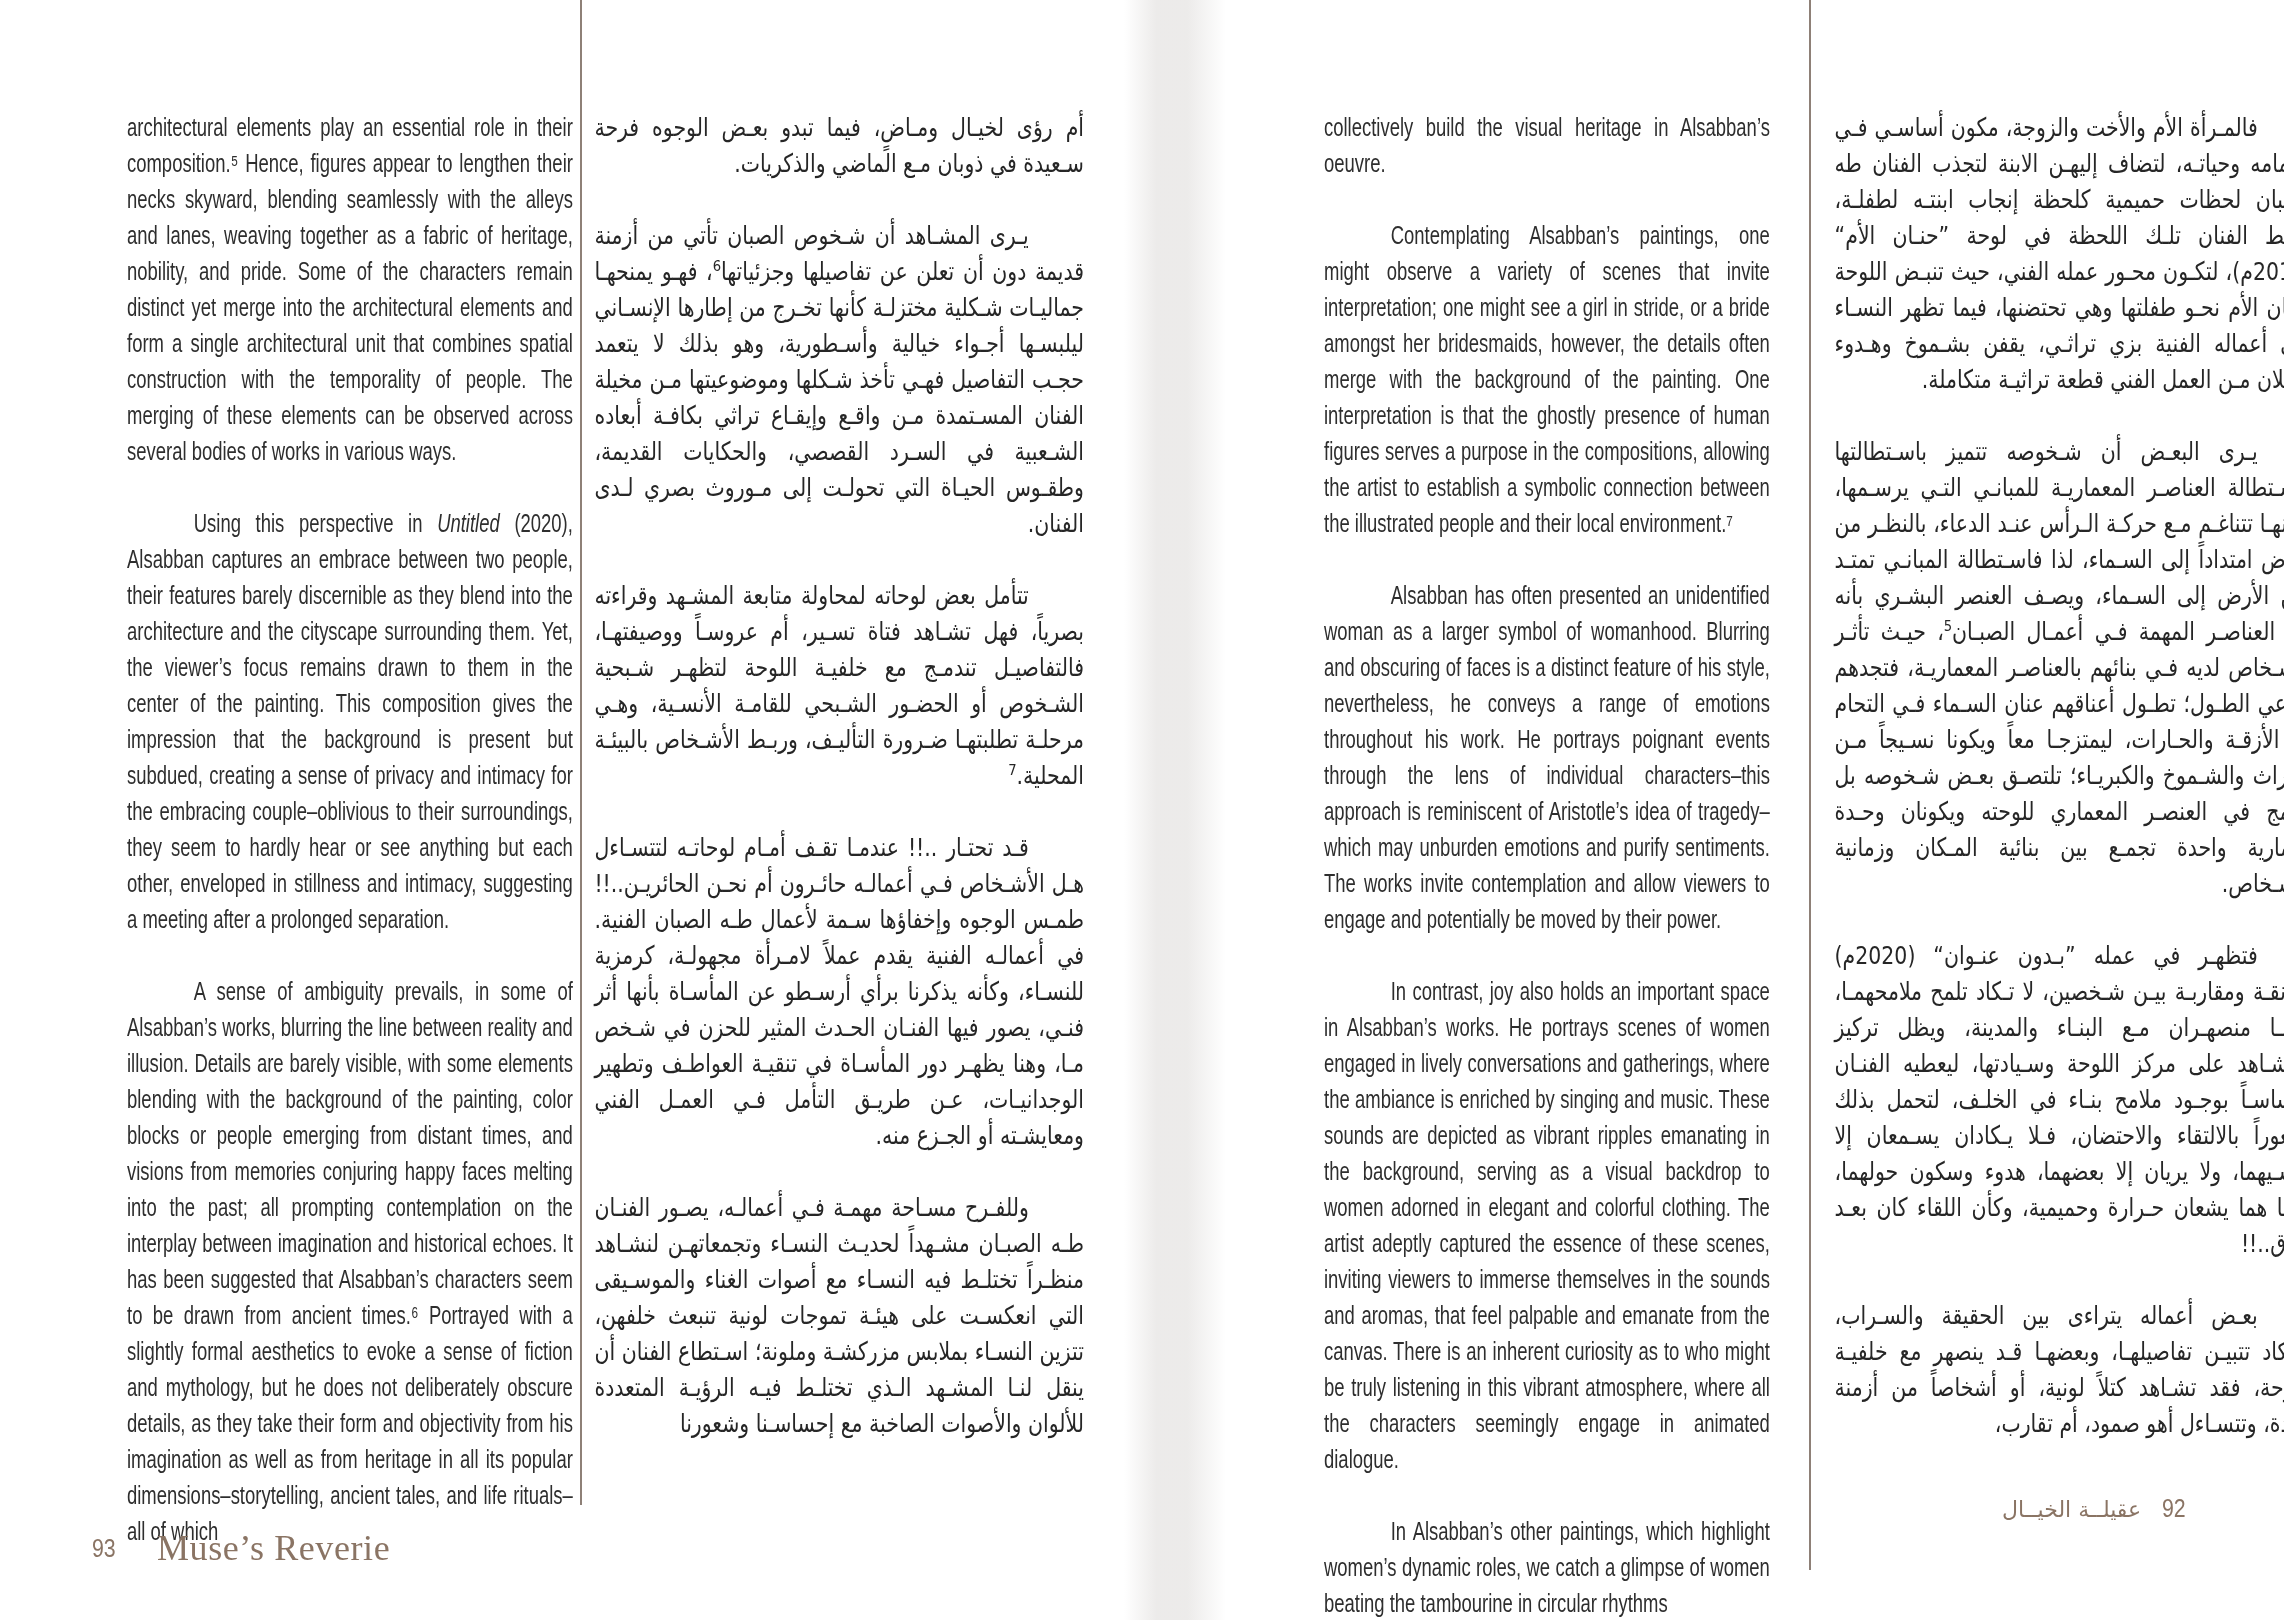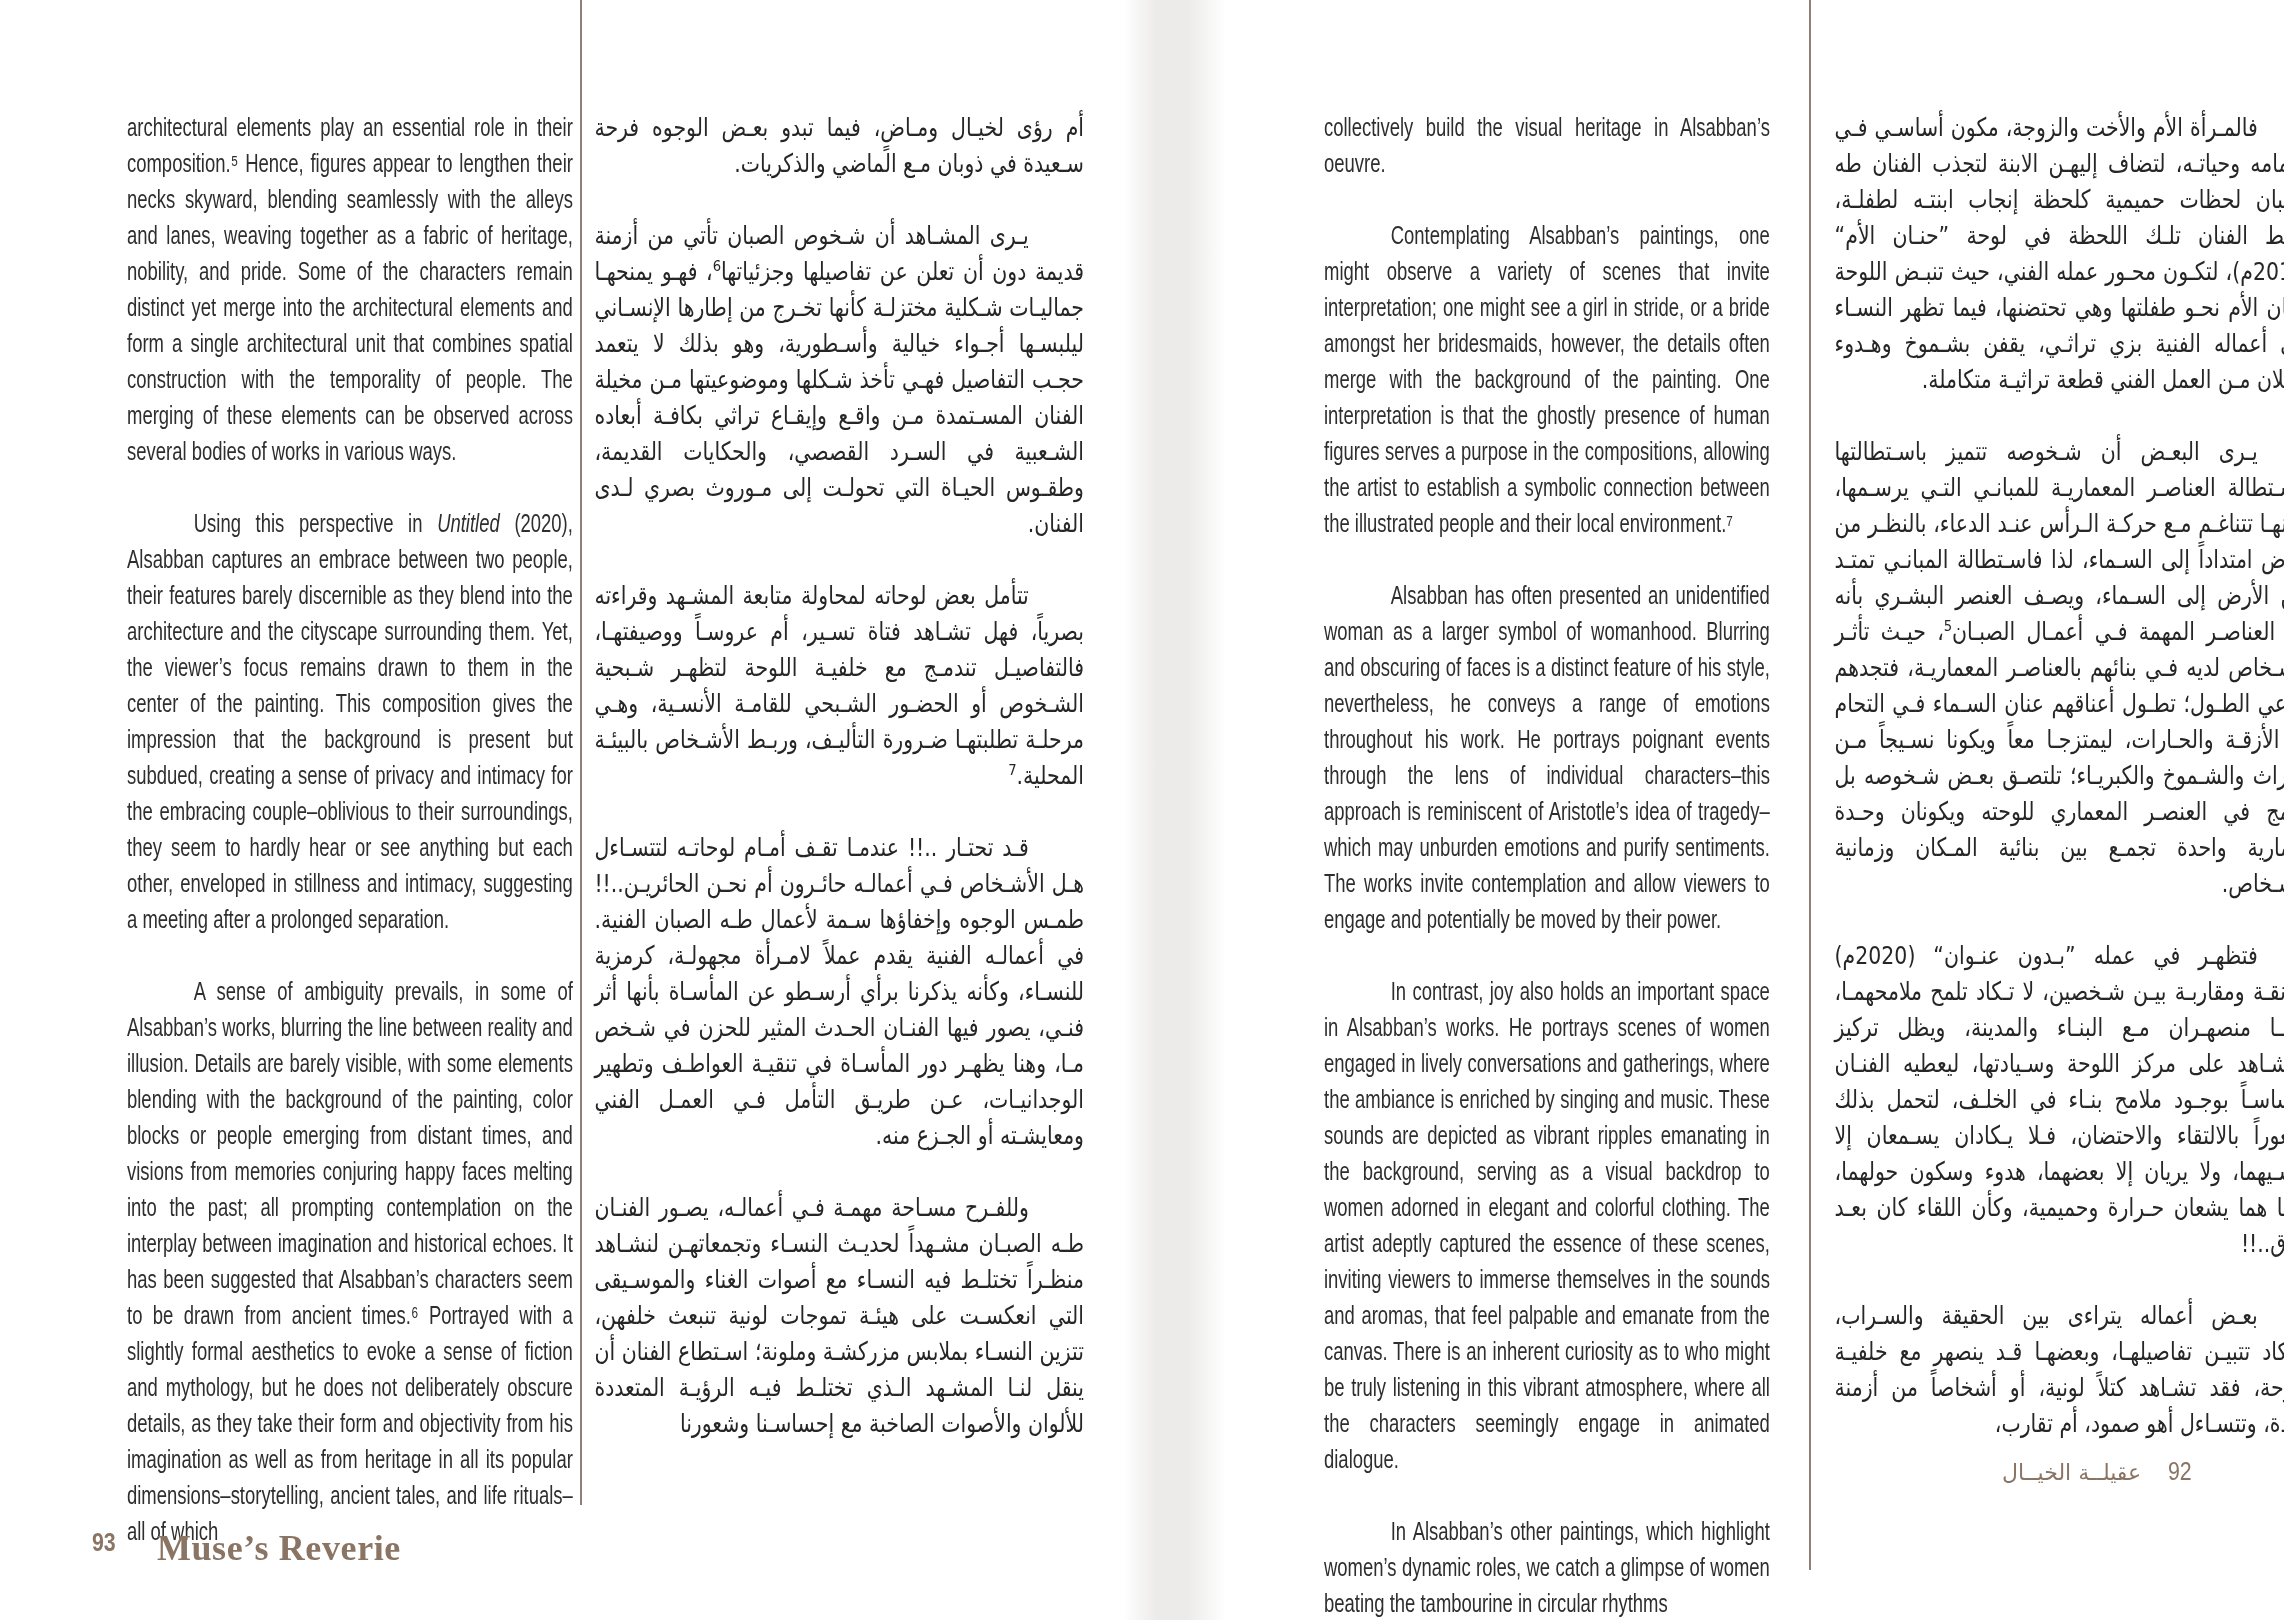--- a/index.html
+++ b/index.html
@@ -53,35 +53,34 @@
 
   .para { margin: 0; }
   .para + .para { margin-top: 36px; }
   .en-inner .indent { text-indent: 94px; }
   .ar-inner .indent { text-indent: 69px; }
   .italic { font-style: italic; }
 
   
   .footer-left {
     position: absolute; left: 59px; top: 1527px;
-    display: flex; align-items: flex-start; gap: 36px;
+    display: flex; align-items: center; gap: 36px;
     color: #8a7464;
-    font-weight: bold;
   }
   .footer-left .pgnum {
     font-family: "Liberation Sans", sans-serif; font-size: 26px;
     transform: scaleX(0.82); transform-origin: left bottom;
   }
   .footer-title-en {
     font-family: "Liberation Serif", serif;
     font-size: 36px; letter-spacing: 0.6px;
   }
   .footer-right {
-    position: absolute; left: 1969px; top: 1456px;
-    display: flex; align-items: baseline; gap: 27px; direction: ltr;
+    position: absolute; left: 1969px; top: 1493px;
+    display: flex; align-items: baseline; gap: 21px; direction: ltr;
     color: #8a7464;
   }
   .footer-title-ar {
     font-family: "DejaVu Sans", sans-serif; font-size: 22px; direction: rtl;
   }
   .footer-right .pgnum {
     font-family: "Liberation Sans", sans-serif; font-size: 26px;
     transform: scaleX(0.82); transform-origin: left bottom;
   }
 </style>

